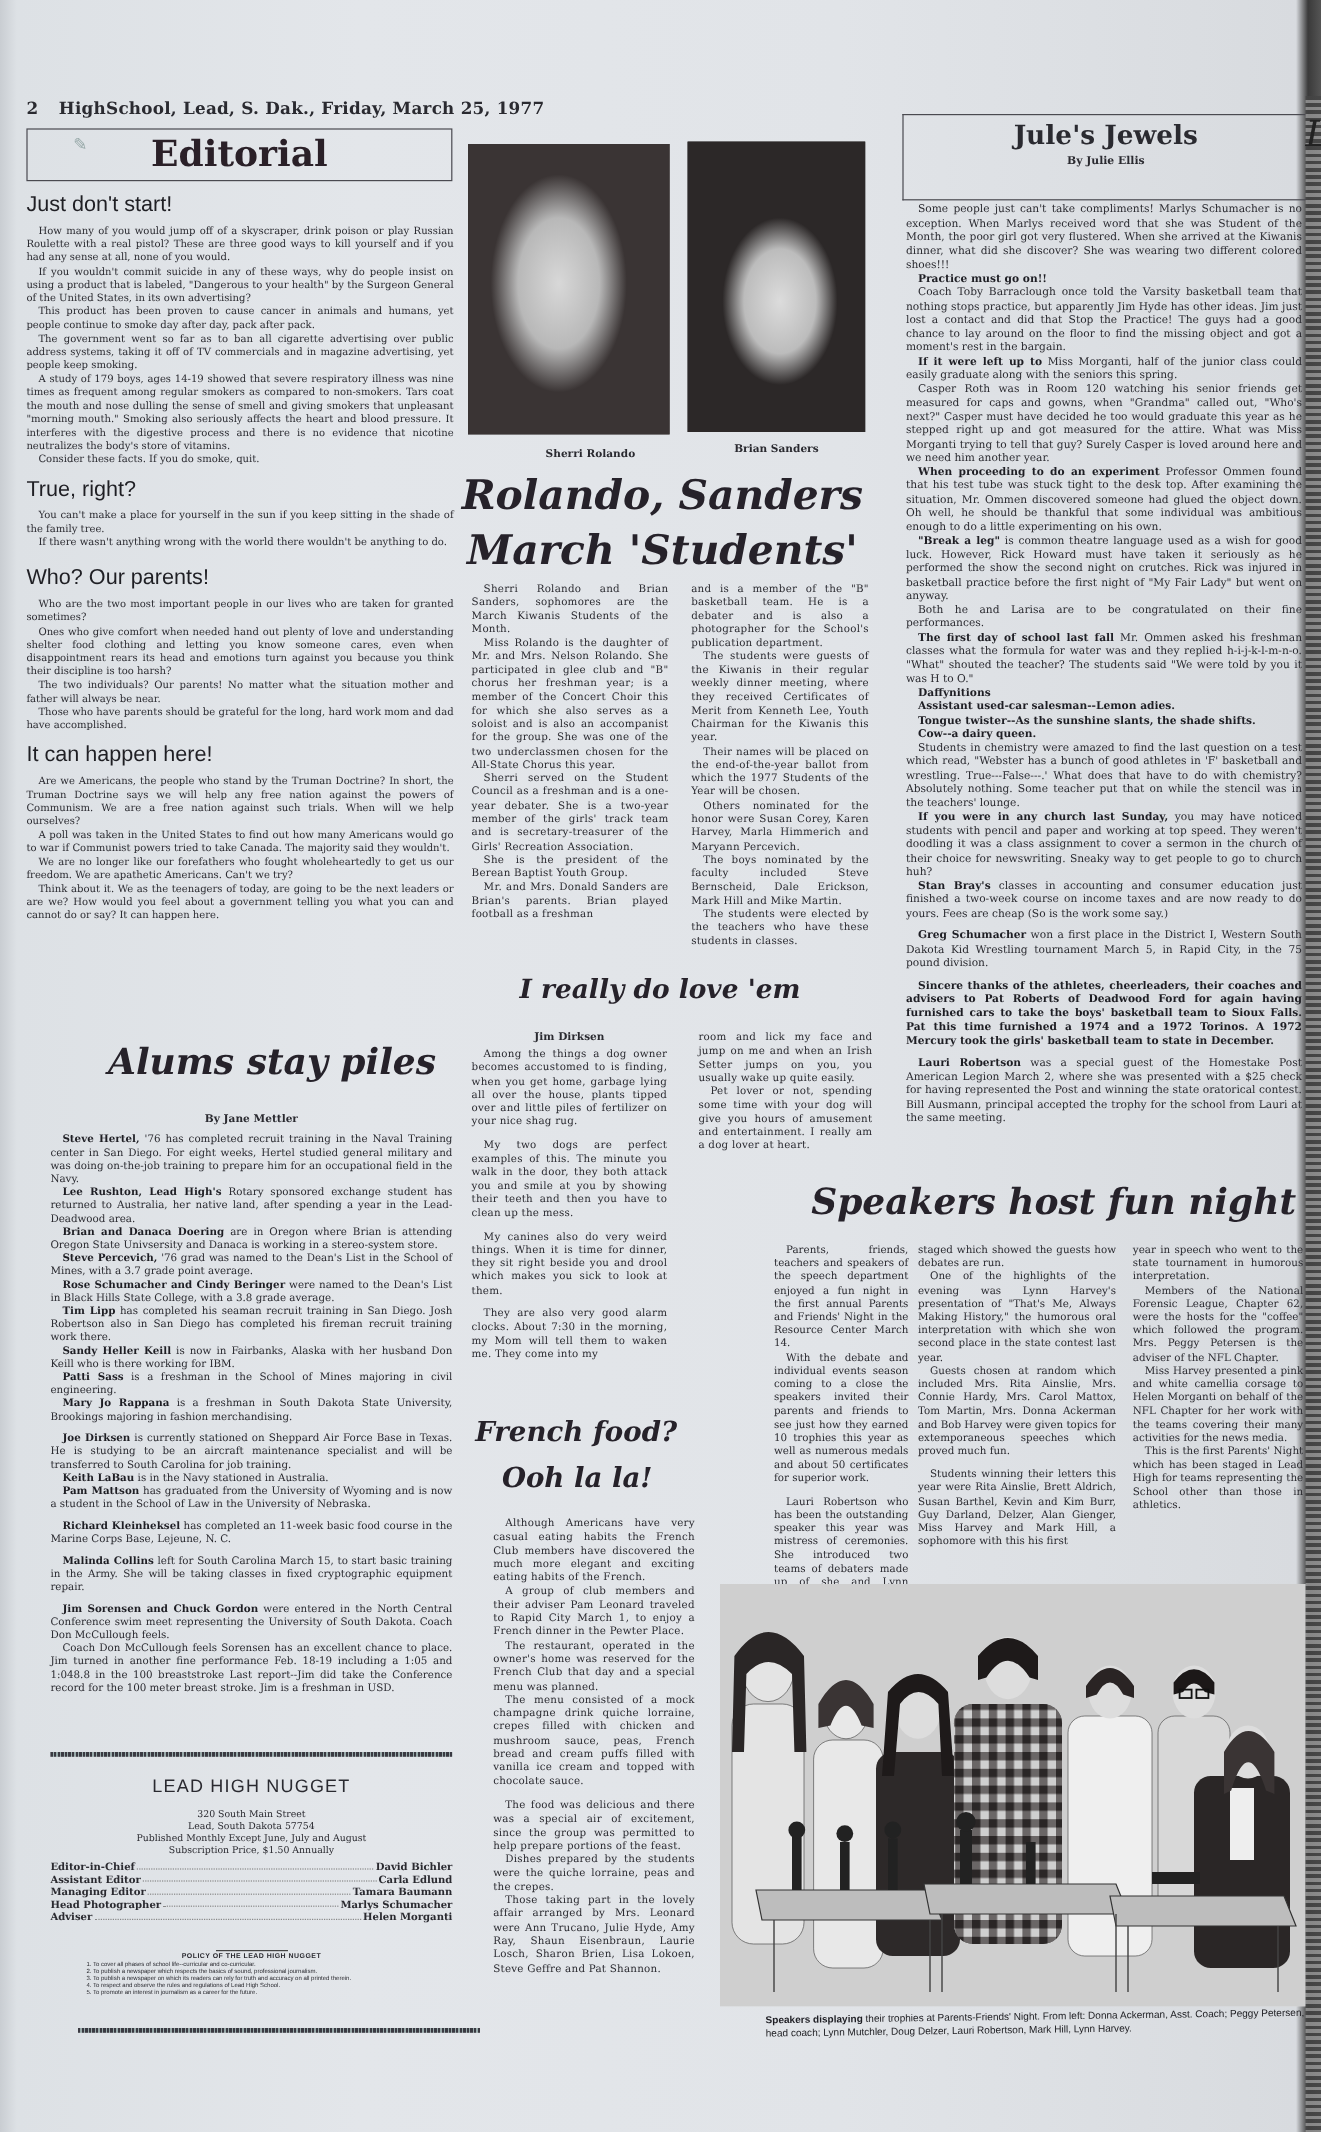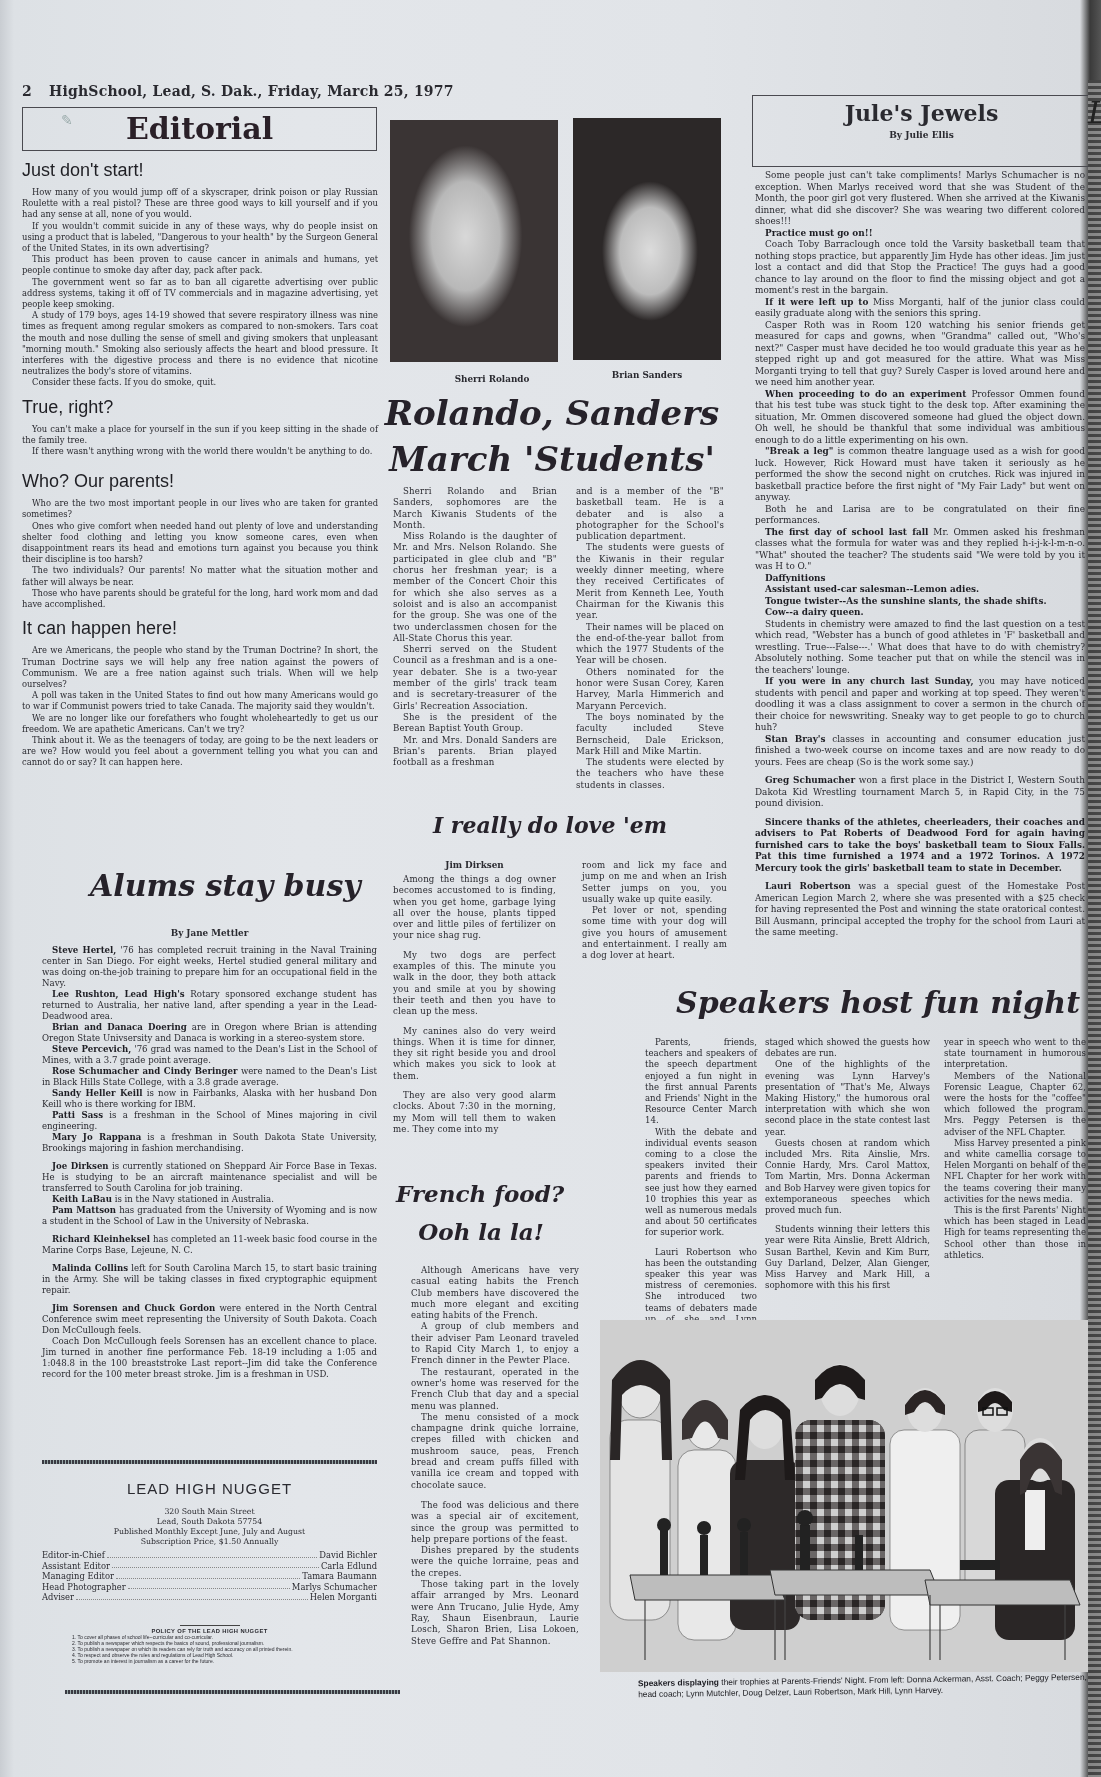--- a/index.html
+++ b/index.html
@@ -31,21 +31,21 @@
 
   .alums-title { left: 90px; top: 868px; font-size: 30px; font-weight: bold; font-style: italic; color: #26222a; }
   .byline { font-size: 8.8px; font-weight: bold; text-align: center; }
   .alums-col { left: 42px; top: 945px; width: 335px; }
   .alums-col p { margin-bottom: 0; }
   .alums-col p.gap { margin-top: 7px; }
 
   .rule-wavy { height: 4px; background: repeating-linear-gradient(90deg, #3a3a42 0 2px, #9aa 2px 3px); }
   .nugget-title { font-family: "Liberation Sans", sans-serif; font-size: 15px; text-align: center; letter-spacing: 1px; }
   .nugget-info { font-size: 7.8px; line-height: 10px; text-align: center; }
-  .staff-row { display: flex; font-size: 8.4px; line-height: 10.5px; font-weight: normal; }
+  .staff-row { display: flex; font-size: 8.4px; line-height: 10.5px; font-weight: bold; }
   .staff-row .dots { flex: 1; border-bottom: 1px dotted #888; margin: 0 2px 3px 2px; }
   .policy-title { font-family: "Liberation Sans", sans-serif; font-size: 5.8px; font-weight: bold; text-align: center; letter-spacing: 0.4px; }
   .policy li { font-family: "Liberation Sans", sans-serif; font-size: 5px; line-height: 6.2px; list-style: none; }
 
   .photo { background: #333; overflow: hidden; }
   .photo-caption { font-size: 8.8px; font-weight: bold; text-align: center; }
 
   .rs-title { left: 384px; width: 336px; text-align: center; font-size: 34px; font-weight: bold; font-style: italic; color: #26222a; line-height: 46px; }
   .col2 p { font-size: 8.6px; line-height: 11.3px; letter-spacing: 0.2px; }
 
@@ -107,28 +107,29 @@
     </div>
     <div>
       <div class="ed-head">It can happen here!</div>
       <p>Are we Americans, the people who stand by the Truman Doctrine? In short, the Truman Doctrine says we will help any free nation against the powers of Communism. We are a free nation against such trials. When will we help ourselves?</p>
       <p>A poll was taken in the United States to find out how many Americans would go to war if Communist powers tried to take Canada. The majority said they wouldn't.</p>
       <p>We are no longer like our forefathers who fought wholeheartedly to get us our freedom. We are apathetic Americans. Can't we try?</p>
       <p>Think about it. We as the teenagers of today, are going to be the next leaders or are we? How would you feel about a government telling you what you can and cannot do or say? It can happen here.</p>
     </div>
   </div>
 
-  <div class="abs alums-title">Alums stay busy</div>
+  <div class="abs alums-title">Alums stay piles</div>
   <div class="abs byline" style="left:42px; top:928px; width:335px;">By Jane Mettler</div>
   <div class="abs alums-col">
     <p><b>Steve Hertel,</b><span> '76 has completed recruit training in the Naval Training center in San Diego. For eight weeks, Hertel studied general military and was doing on-the-job training to prepare him for an occupational field in the Navy.</span></p>
     <p><b>Lee Rushton, Lead High's</b><span> Rotary sponsored exchange student has returned to Australia, her native land, after spending a year in the Lead-Deadwood area.</span></p>
     <p><b>Brian and Danaca Doering</b><span> are in Oregon where Brian is attending Oregon State Univsersity and Danaca is working in a stereo-system store.</span></p>
     <p><b>Steve Percevich,</b><span> '76 grad was named to the Dean's List in the School of Mines, with a 3.7 grade point average.</span></p>
     <p><b>Rose Schumacher and Cindy Beringer</b><span> were named to the Dean's List in Black Hills State College, with a 3.8 grade average.</span></p>
+    <p><b>Tim Lipp</b><span> has completed his seaman recruit training in San Diego. Josh Robertson also in San Diego has completed his fireman recruit training work there.</span></p>
     <p><b>Sandy Heller Keill</b><span> is now in Fairbanks, Alaska with her husband Don Keill who is there working for IBM.</span></p>
     <p><b>Patti Sass</b><span> is a freshman in the School of Mines majoring in civil engineering.</span></p>
     <p><b>Mary Jo Rappana</b><span> is a freshman in South Dakota State University, Brookings majoring in fashion merchandising.</span></p>
     <p class="gap"><b>Joe Dirksen</b><span> is currently stationed on Sheppard Air Force Base in Texas. He is studying to be an aircraft maintenance specialist and will be transferred to South Carolina for job training.</span></p>
     <p><b>Keith LaBau</b><span> is in the Navy stationed in Australia.</span></p>
     <p><b>Pam Mattson</b><span> has graduated from the University of Wyoming and is now a student in the School of Law in the University of Nebraska.</span></p>
     <p class="gap"><b>Richard Kleinheksel</b><span> has completed an 11-week basic food course in the Marine Corps Base, Lejeune, N. C.</span></p>
     <p class="gap"><b>Malinda Collins</b><span> left for South Carolina March 15, to start basic training in the Army. She will be taking classes in fixed cryptographic equipment repair.</span></p>
     <p class="gap"><b>Jim Sorensen and Chuck Gordon</b><span> were entered in the North Central Conference swim meet representing the University of South Dakota. Coach Don McCullough feels.</span></p>
     <p><b></b><span>Coach Don McCullough feels Sorensen has an excellent chance to place. Jim turned in another fine performance Feb. 18-19 including a 1:05 and 1:048.8 in the 100 breaststroke Last report--Jim did take the Conference record for the 100 meter breast stroke. Jim is a freshman in USD.</span></p>

